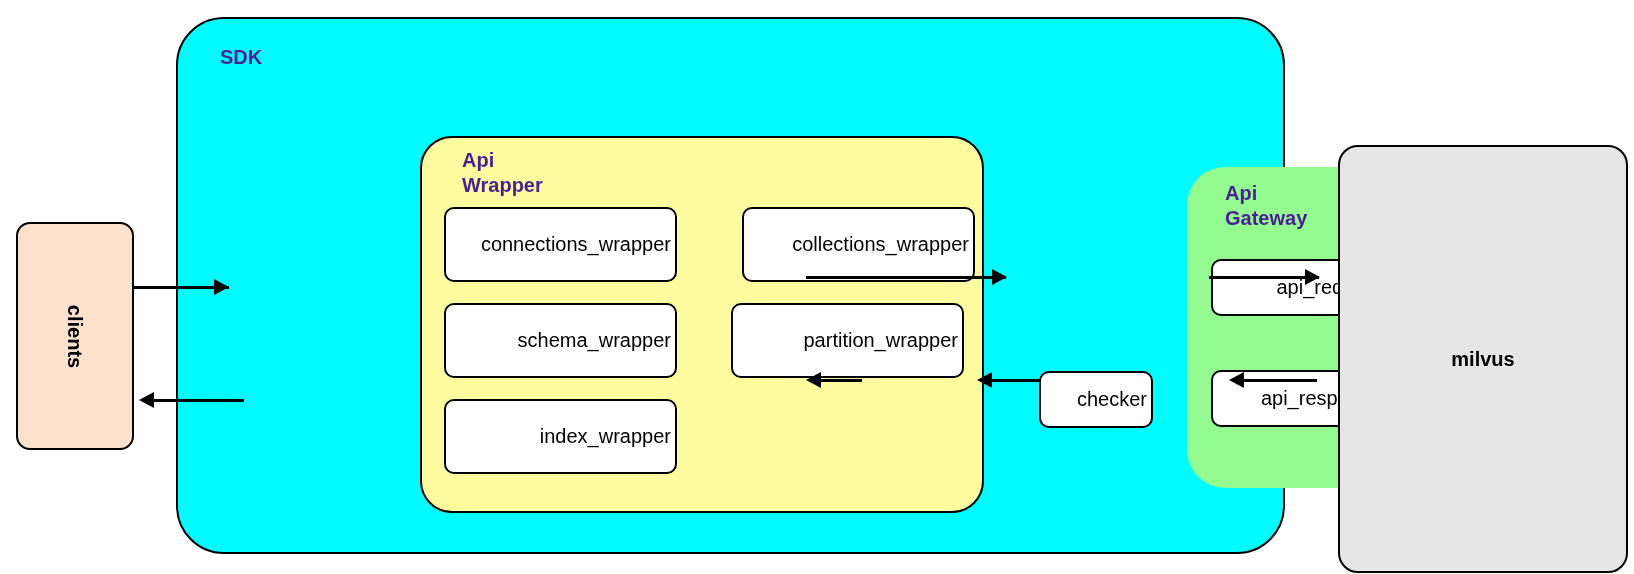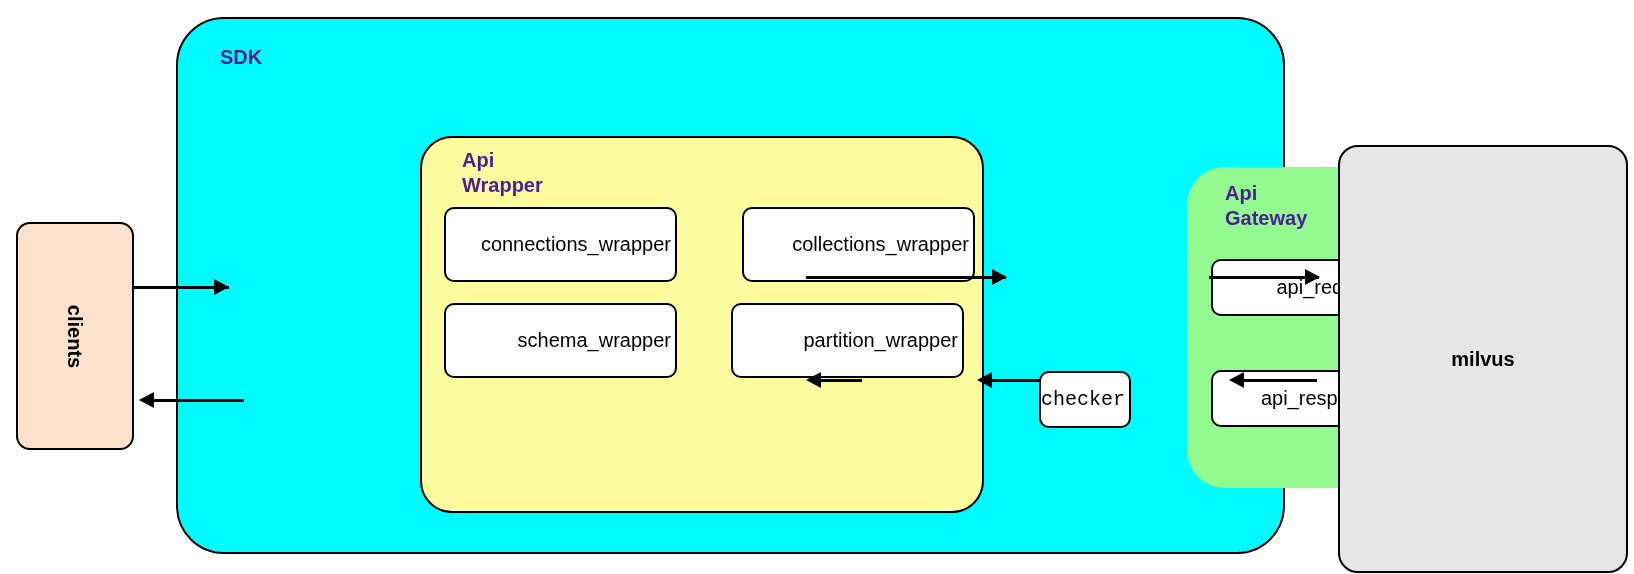--- a/index.html
+++ b/index.html
@@ -103,23 +103,22 @@
 
   
   .gw-box { width: 176px; height: 57px; }
   #box-api_request  { left: 24px; top: 92px; }
   #box-api_response { left: 24px; top: 203px; }
 
   
   #box-checker {
     left: 861px;
     top: 352px;
-    width: 92px;
+    width: 114px;
     height: 57px;
-    font-family: Liberation Mono, monospace;
   }
 
   
   #box-clients {
     left: 16px;
     top: 222px;
     width: 118px;
     height: 228px;
     background: #FCE2CC;
     border: 2.5px solid #000000;
@@ -210,20 +209,23 @@
       </div>
       <div class="node leaf-box wrap-box" id="box-collections_wrapper">
         <span>collections_wrapper</span>
       </div>
       <div class="node leaf-box wrap-box" id="box-schema_wrapper">
         <span>schema_wrapper</span>
       </div>
       <div class="node leaf-box wrap-box" id="box-partition_wrapper">
         <span>partition_wrapper</span>
       </div>
+      <div class="node leaf-box wrap-box" id="box-index_wrapper">
+        <span>index_wrapper</span>
+      </div>
     </div>
 
     <div class="node" id="api-gateway-container">
       <div class="group-label" id="api-gateway-label">Api
 Gateway</div>
 
       <div class="node leaf-box gw-box" id="box-api_request">
         <span>api_request</span>
       </div>
       <div class="node leaf-box gw-box" id="box-api_response">

